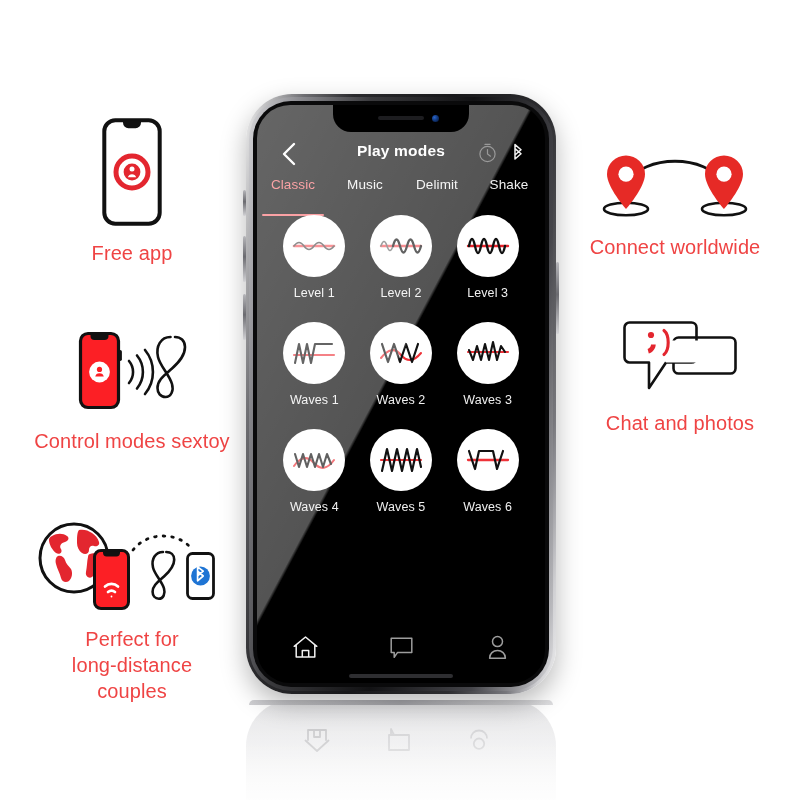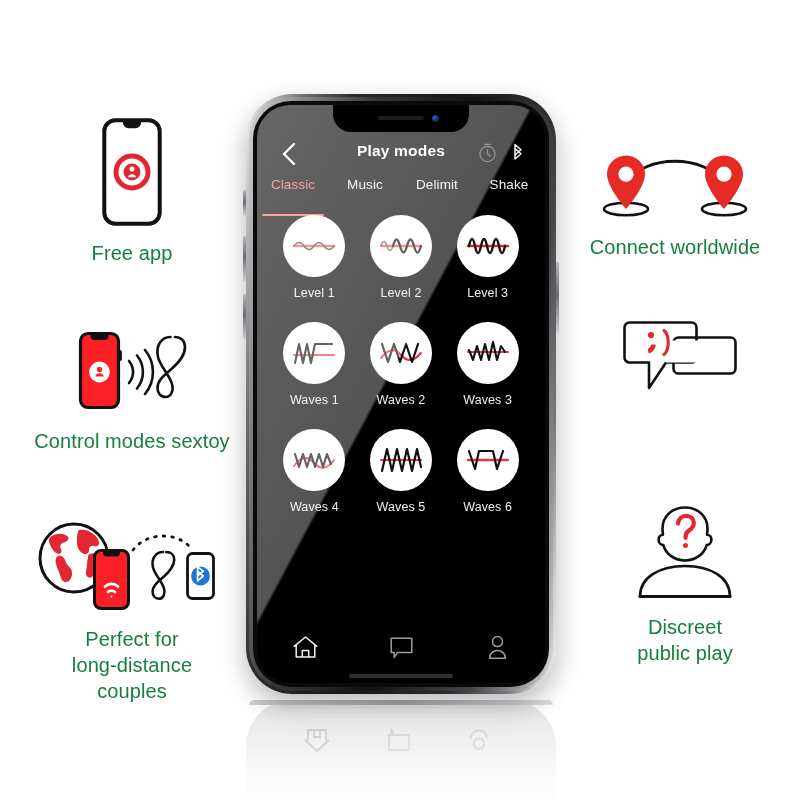--- a/index.html
+++ b/index.html
@@ -11,21 +11,21 @@
   }
   #stage { position: relative; width: 800px; height: 800px; background:#fff; }
 
   
   .feature { position: absolute; text-align: center; }
   .feature .art { position: relative; margin: 0 auto; }
   .feature .cap {
     margin-top: 10px;
     font-size: 20px;
     line-height: 1.30;
-    color: #15803d;
+    color: #ef4444;
     font-weight: 400;
     letter-spacing: .1px;
     white-space: pre-line;
   }
 
   
   #phone-wrap { position: absolute; left: 246px; top: 94px; width: 310px; height: 600px; }
   .phone-outer {
     position: absolute; inset: 0;
     border-radius: 46px;
@@ -225,35 +225,23 @@
         <path class="nb" d="M9.5 4.5h62a5 5 0 0 1 5 5v30a5 5 0 0 1-5 5H46L29 70V44.5H9.5a5 5 0 0 1-5-5v-30a5 5 0 0 1 5-5z" fill="#fff" stroke-width="2.9"></path>
         <path class="nb" d="M110.5 19.5h-52a5 5 0 0 0-5 5v26a5 5 0 0 0 5 5H110.5a5 5 0 0 0 5-5v-26a5 5 0 0 0-5-5z" fill="#fff" stroke-width="2.9"></path>
         <path d="M29 22.5h56v22H46z" fill="#fff"></path>
         <g fill="#e3262f">
           <circle cx="31" cy="17" r="3.1"></circle>
           <path d="M31 26.5c0 2-1.4 3.9-3.4 4.4l1.2 4.6c4-1.2 6.9-4.9 6.9-9z"></path>
         </g>
         <path d="M44 12.5c5.6 4.6 5.6 19.4 0 24" fill="none" stroke="#e3262f" stroke-width="3.1" stroke-linecap="round"></path>
       </svg>
     </div>
-  </div>
-
-  <div class="feature" style="left:600px; top:500px; width:170px;">
-    <div class="art">
-      <svg width="120" height="100" viewBox="0 0 120 100">
-        <path class="nb" d="M60 7.5c-13.5 0-22.5 9.3-22.5 21 0 2.6.4 4.6.4 6.2-2.6.3-4.3 2.4-4.3 5 0 2.9 2 5.2 4.8 5.4 2.3 9 11.2 15.4 21.6 15.4s19.3-6.4 21.6-15.4c2.8-.2 4.8-2.5 4.8-5.4 0-2.6-1.7-4.7-4.3-5 0-1.6.4-3.6.4-6.2 0-11.7-9-21-22.5-21z" fill="#fff" stroke-width="3.2"></path>
-        <path class="nb" d="M15 96.5C15 77 35 66 60 66s45 11 45 30.5z" fill="#fff" stroke-width="3.2"></path>
-        <path d="M15 96.5h90" stroke="#111" stroke-width="3.2" stroke-linecap="round" fill="none"></path>
-        <path d="M53 23.5c.5-4.6 3.8-7.6 8.1-7.6 4.6 0 7.7 2.9 7.7 7 0 3.4-1.6 5.3-4.8 7.5-2.6 1.8-3.4 3.2-3.4 6.1v1.3" fill="none" stroke="#e3262f" stroke-width="4.2" stroke-linecap="round" stroke-linejoin="round"></path>
-        <circle cx="60.5" cy="45.6" r="2.5" fill="#e3262f"></circle>
-      </svg>
-    </div>
-    <div class="cap">Discreet
-public play</div>
-  </div>
+    <div class="cap">Chat and photos</div>
+  </div>
+
 
   <div id="reflection">
     <div class="refl-body"></div>
     <div class="refl-edge"></div>
     <svg class="refl-ic" style="left:58px; top:28px;" width="26" height="26" viewBox="0 0 26 26">
       <path d="M4 14V24h18V14M1.5 13.5L13 3l11.5 10.5M10 24v-7h6v7" fill="none" stroke="#7a7a7e" stroke-width="1.8" stroke-linecap="round" stroke-linejoin="round" transform="scale(1,-1) translate(0,-26)"></path>
     </svg>
     <svg class="refl-ic" style="left:140px; top:28px;" width="26" height="24" viewBox="0 0 26 24">
       <path d="M3 22h20V7H3z M8 7L5 1v6" fill="none" stroke="#9a9a9e" stroke-width="1.8" stroke-linejoin="round"></path>
     </svg>

